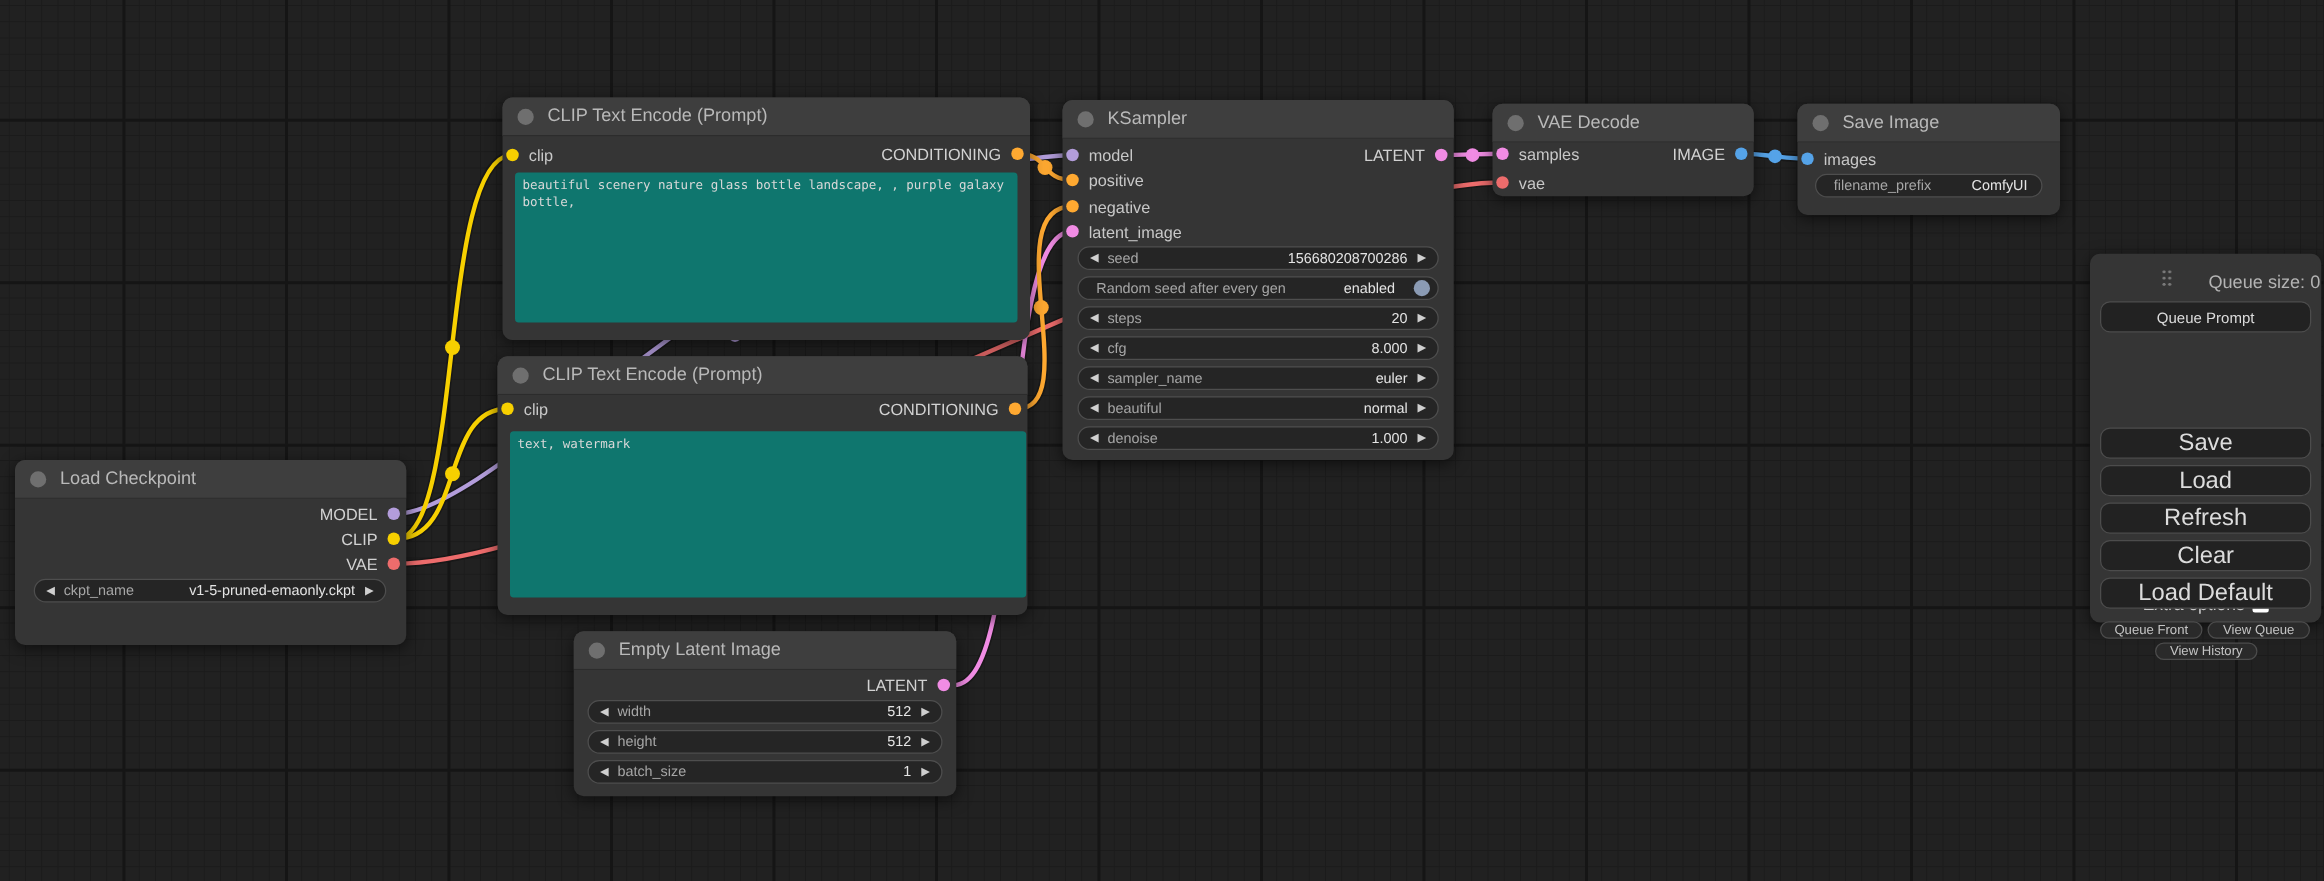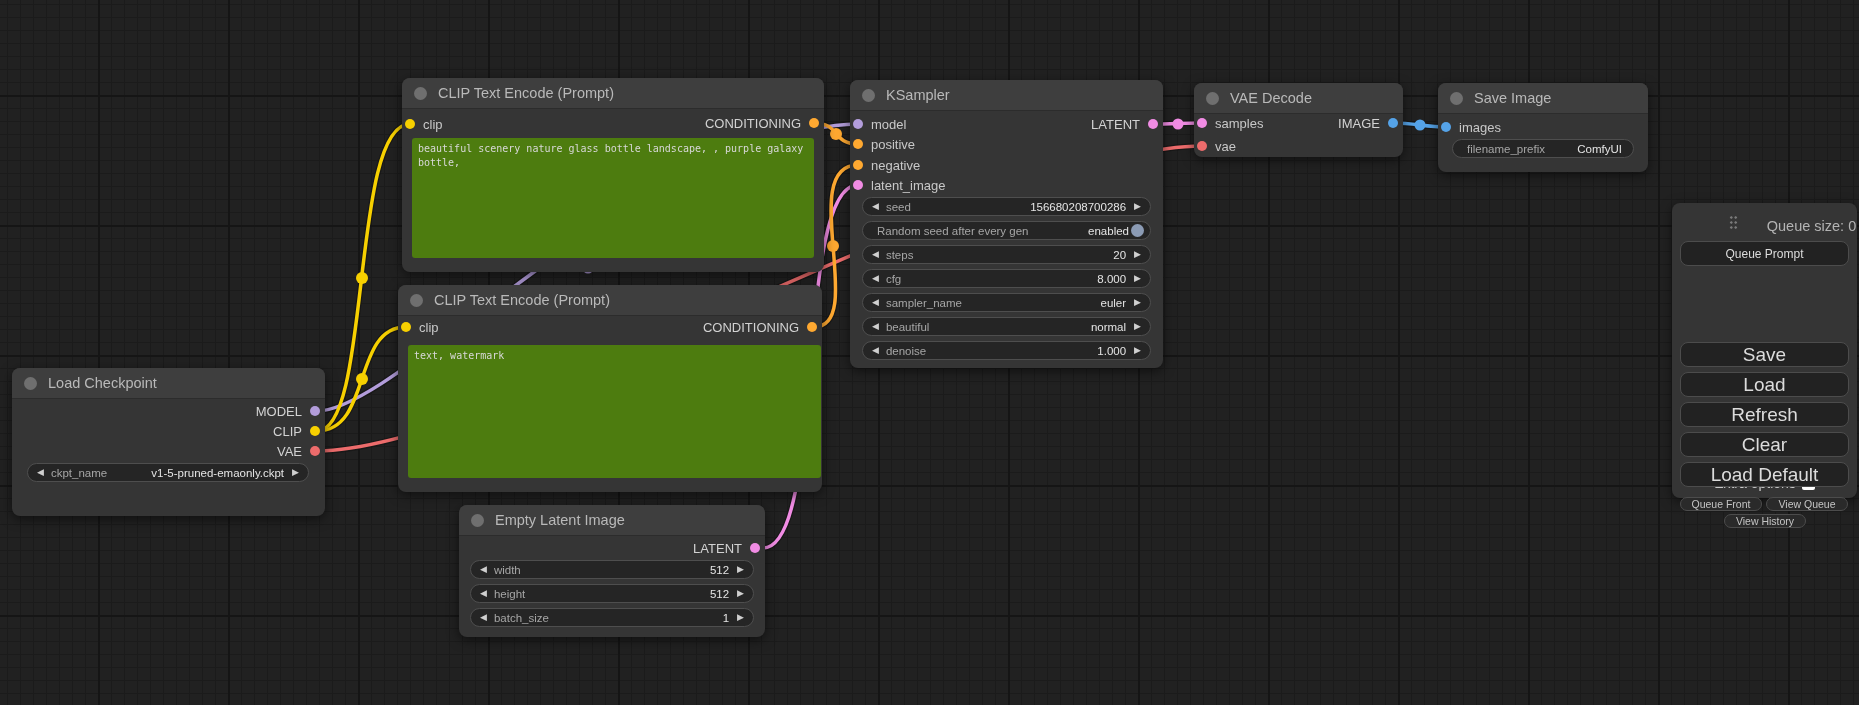--- a/index.html
+++ b/index.html
@@ -43,21 +43,21 @@
         color:#d2d2d2;font-size:13px;}
   .widget{position:absolute;height:19px;background:#252525;border:1px solid #4E4E4E;
         border-radius:10px;display:flex;align-items:center;box-sizing:border-box;
         font-size:11.5px;color:#a6a6a6;padding:0 9px;}
   .widget .arrow{color:#cfcfcf;font-size:9px;line-height:1;}
   .widget .wlabel{margin-left:7px;}
   .widget .wvalue{margin-left:auto;margin-right:8px;color:#e4e4e4;}
   .widget.noarrow .wlabel{margin-left:5px;}
   .widget.noarrow .wvalue{margin-right:2px;}
   .toggle-dot{width:13px;height:13px;border-radius:50%;background:var(--toggle);flex:none;margin-right:-3px;}
-  .nodetext{position:absolute;background:#4d7c0f;border-radius:3px;color:#d8d8d8;
+  .nodetext{position:absolute;background:#0f766e;border-radius:3px;color:#d8d8d8;
         font-family:"DejaVu Sans Mono",monospace;font-size:10px;line-height:14px;
         padding:4px 6px;box-sizing:border-box;white-space:pre-wrap;overflow:hidden;}
 
   .qpanel{position:absolute;left:1672px;top:203px;width:185px;height:295px;z-index:3;
         background:#353535;border-radius:8px;box-shadow:0 3px 12px rgba(0,0,0,.55);}
   .qheader{position:absolute;left:12px;top:7px;width:100%;height:24px;display:flex;
         align-items:flex-end;color:#b3b3b3;font-size:14.5px;margin-left:35px;}
   .drag-dots{position:absolute;left:10px;top:5px;width:9px;height:14px;
         background:radial-gradient(circle,#7a7a7a 1.1px,transparent 1.4px);
         background-size:4.5px 5px;}
@@ -195,21 +195,21 @@
         <span>LATENT</span>
         <span class="pin" style="background:var(--wire_latent)"></span>
       </div>
 
     <div class="widget" style="left:12px;top:117px;width:289px;">
       <span class="arrow">◀</span>
       <span class="wlabel">seed</span>
       <span class="wvalue">156680208700286</span>
       <span class="arrow">▶</span>
     </div>
-    <div class="widget noarrow" style="left:12px;top:141px;width:289px;">
+    <div class="widget noarrow" style="left:12px;top:141px;width:289px;gap:13px;">
       <span class="wlabel">Random seed after every gen</span>
       <span class="wvalue">enabled</span>
       <span class="toggle-dot"></span>
     </div>
     <div class="widget" style="left:12px;top:165px;width:289px;">
       <span class="arrow">◀</span>
       <span class="wlabel">steps</span>
       <span class="wvalue">20</span>
       <span class="arrow">▶</span>
     </div>

